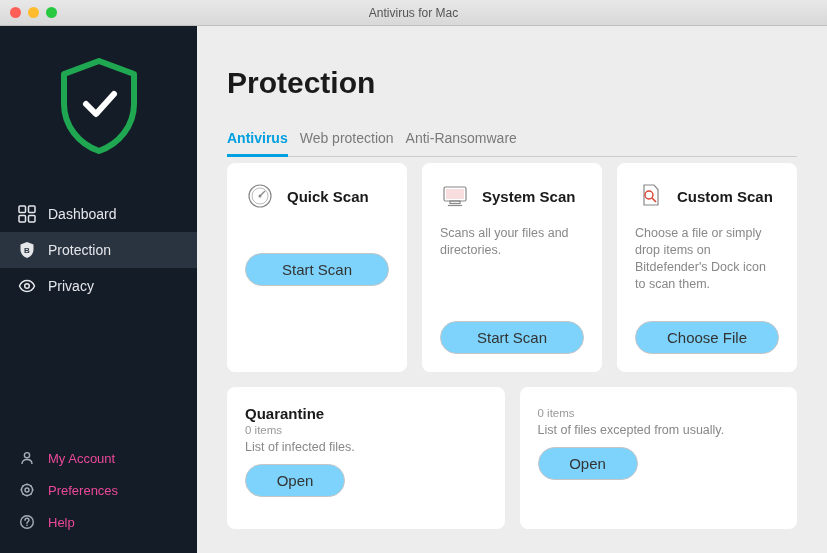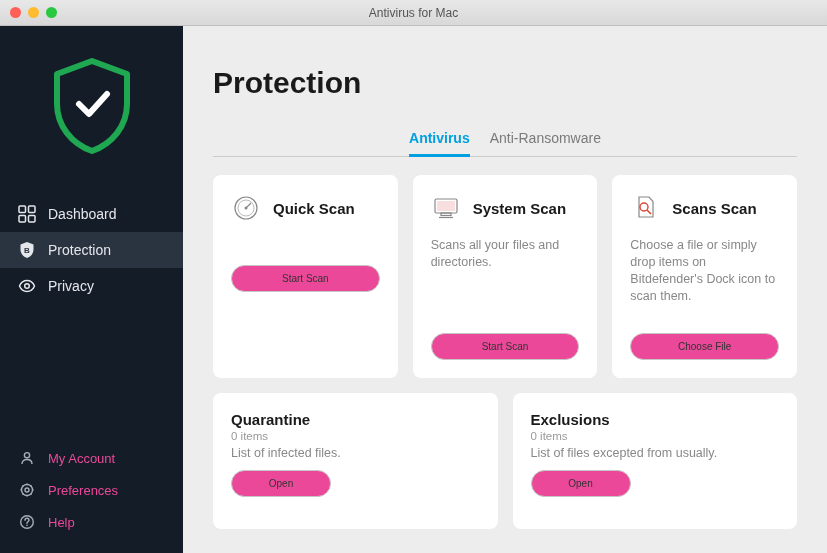--- a/index.html
+++ b/index.html
@@ -44,21 +44,21 @@
       transform: translateX(-50%);
       font-size: 12px;
       color: #555;
     }
     .app {
       display: flex;
       flex: 1;
       overflow: hidden;
     }
     .sidebar {
-      width: 183px;
+      width: 197px;
       background: #141c28;
       display: flex;
       flex-direction: column;
       color: #e5e7eb;
     }
     .logo {
       padding: 30px 0 30px 0;
       display: flex;
       justify-content: center;
     }
@@ -100,24 +100,23 @@
       overflow-y: auto;
     }
     .page-title {
       font-size: 30px;
       font-weight: 700;
       color: #1a1a1a;
       margin-bottom: 30px;
     }
     .tabs {
       display: flex;
-      gap: 20px;
+      gap: 12px;
       border-bottom: 1px solid #ccc;
-      margin-bottom: 18px;
-      justify-content: center;
+      margin-bottom: 6px;
     }
     .tab {
       padding-bottom: 10px;
       font-size: 14px;
       color: #7a7a7a;
       cursor: pointer;
       position: relative;
     }
     .tab.active {
       color: #00a0e0;
@@ -168,24 +167,24 @@
       color: #888;
       line-height: 1.35;
       flex: 1;
     }
     .card-action {
       margin-top: 28px;
     }
     .btn {
       width: 100%;
       padding: 7px 0;
-      background: #ec4899;
+      background: #7dd3fc;
       border: 1px solid #c5c5c5;
       border-radius: 18px;
-      font-size: 10px;
+      font-size: 15px;
       color: #333;
       cursor: pointer;
       text-align: center;
     }
     .card-subtitle {
       font-size: 11.5px;
       color: #999;
       margin: 2px 0 4px 0;
     }
     .card-text {
@@ -284,20 +283,23 @@
       </div>
     </div>
   </div>
 
   <div class="main">
     <h1 class="page-title">Protection</h1>
 
     <div class="tabs">
       <div class="tab active">
         <span>Antivirus</span>
+      </div>
+      <div class="tab">
+        <span>Web protection</span>
       </div>
       <div class="tab">
         <span>Anti-Ransomware</span>
       </div>
     </div>
 
     <div class="cards-row">
       <div class="card">
         <div class="card-header">
           <span class="card-icon">
@@ -335,38 +337,37 @@
 
       <div class="card">
         <div class="card-header">
           <span class="card-icon">
             <svg width="28" height="28" viewBox="0 0 28 28">
                 <path d="M8 3 L18 3 L22 7.5 L22 23 L8 23 Z" fill="none" stroke="#888" stroke-width="1.2"></path>
                 <circle cx="13" cy="13" r="4" fill="none" stroke="#d43" stroke-width="1.4"></circle>
                 <line x1="16" y1="16" x2="20" y2="20" stroke="#d43" stroke-width="1.6"></line>
               </svg>
           </span>
-          <span class="card-title">Scans Scan</span>
+          <span class="card-title">Custom Scan</span>
         </div>
         <div class="card-desc">Choose a file or simply drop items on Bitdefender's Dock icon to scan them.</div>
         <div class="card-action">
           <button class="btn">Choose File</button>
         </div>
       </div>
     </div>
 
     <div class="cards-row bottom-row">
       <div class="card bottom-card">
         <div class="card-title">Quarantine</div>
         <div class="card-subtitle">0 items</div>
         <div class="card-text">List of infected files.</div>
         <button class="btn">Open</button>
       </div>
       <div class="card bottom-card">
-        <div class="card-title">Exclusions</div>
         <div class="card-subtitle">0 items</div>
         <div class="card-text">List of files excepted from usually.</div>
         <button class="btn">Open</button>
       </div>
     </div>
 
   </div>
 </div>
 
 </body></html>

